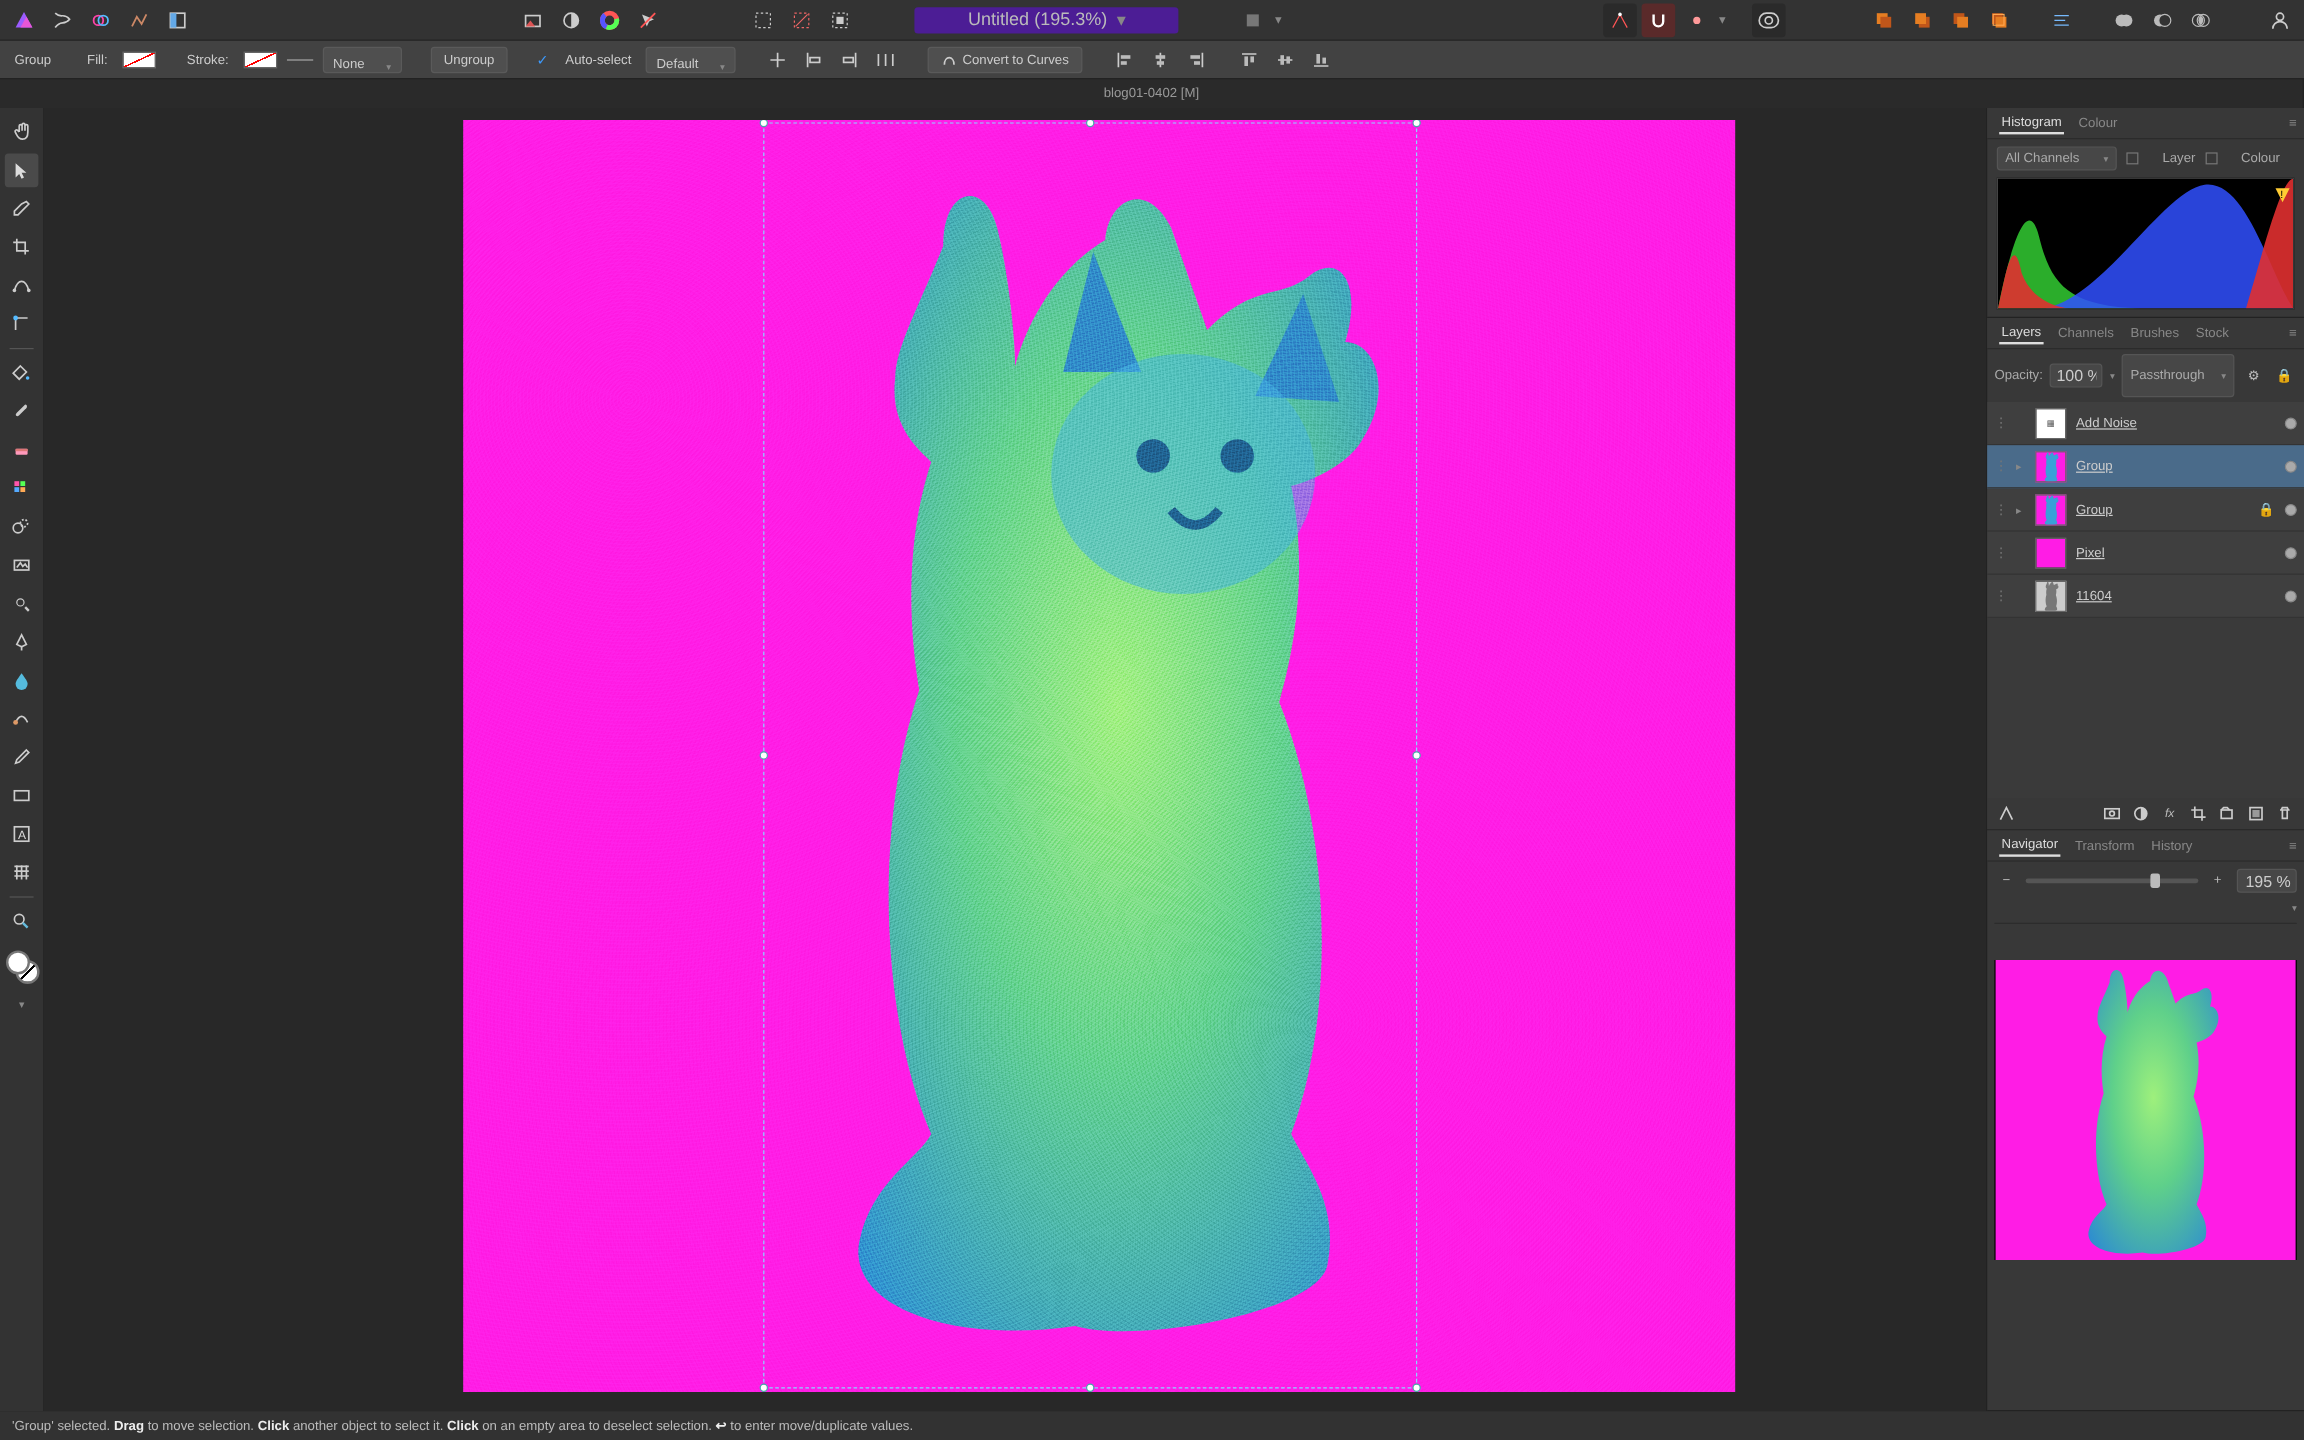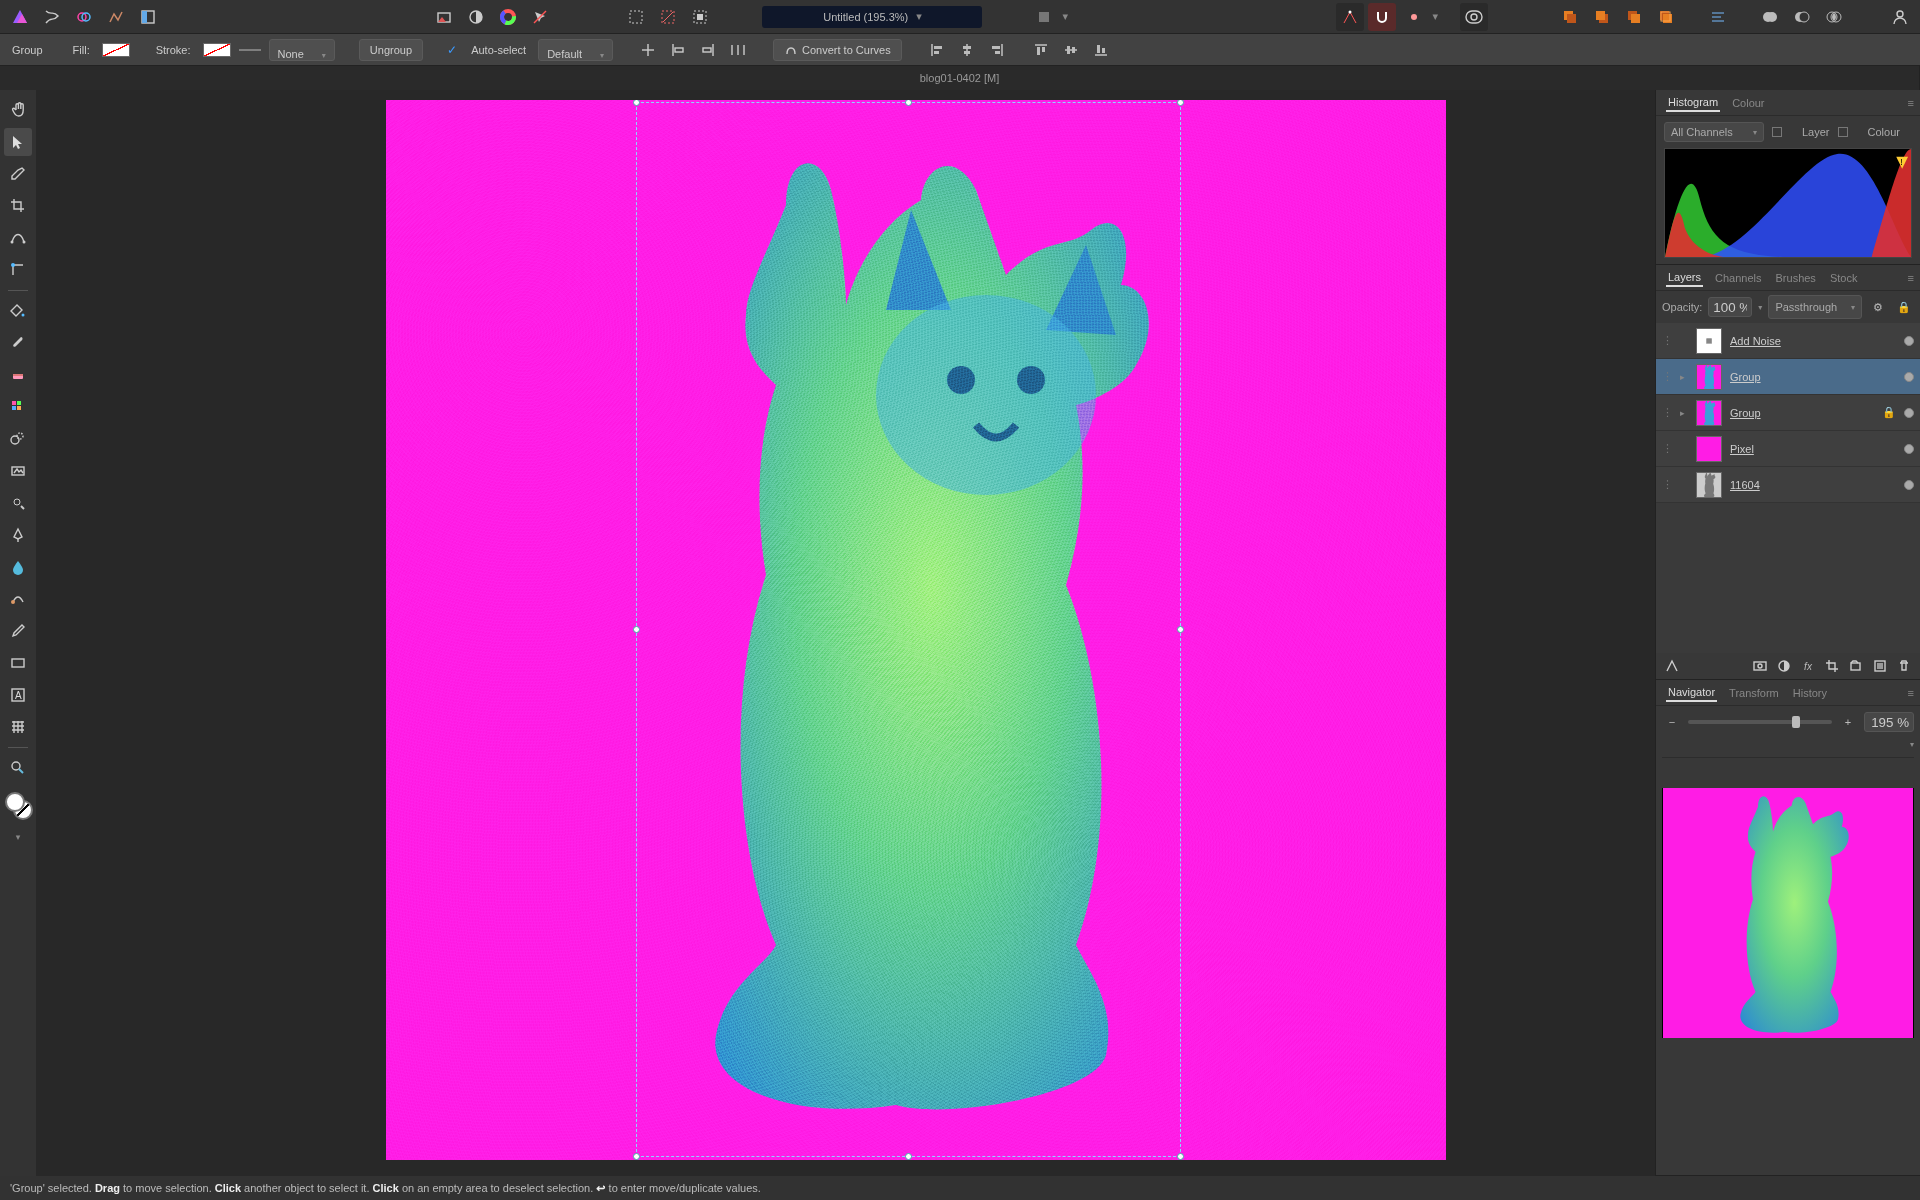--- a/index.html
+++ b/index.html
@@ -1,21 +1,21 @@
 <!DOCTYPE html>
 <html><head>
 <meta charset="utf-8">
 <style>
 * { margin:0; padding:0; box-sizing:border-box; font-family:-apple-system,BlinkMacSystemFont,"Segoe UI",sans-serif; }
 body { background:#1e1e1e; color:#aaa; font-size:11px; width:1920px; height:1200px; overflow:hidden; position:relative; }
 
 
 .top-toolbar { height:34px; background:#333333; display:flex; align-items:center; padding:0 6px; gap:4px; border-bottom:1px solid #222; }
 .tb-btn { width:28px; height:28px; display:flex; align-items:center; justify-content:center; border-radius:3px; cursor:pointer; }
-.doc-title-pill { flex:0 0 220px; height:22px; background:#0f172a; border-radius:3px; display:flex; align-items:center; justify-content:center; font-size:11px; color:#bbb; margin:0 auto; }
+.doc-title-pill { flex:0 0 220px; height:22px; background:#4c1d95; border-radius:3px; display:flex; align-items:center; justify-content:center; font-size:15px; color:#bbb; margin:0 auto; }
 .tb-spacer { flex:1; }
 
 
 .ctx-toolbar { height:32px; background:#424242; border-bottom:1px solid #222; display:flex; align-items:center; padding:0 8px; gap:8px; font-size:11px; color:#ccc; }
 .ctx-label { padding:0 4px; }
 .swatch { width:28px; height:14px; border:1px solid #666; background:linear-gradient(to bottom right, #fff 0 47%, #f00 47% 53%, #fff 53% 100%); display:inline-block; vertical-align:middle; cursor:pointer; }
 .ctx-btn { height:22px; padding:0 10px; background:#4f4f4f; border:1px solid #5a5a5a; border-radius:3px; display:flex; align-items:center; cursor:pointer; color:#ccc; }
 .ctx-select { height:22px; padding:0 8px; background:#4f4f4f; border:1px solid #5a5a5a; border-radius:3px; display:flex; align-items:flex-end; cursor:pointer; gap:18px; }
 .chev { font-size:8px; color:#888; }
 .ctx-icon { width:22px; height:22px; display:flex; align-items:center; justify-content:center; cursor:pointer; border-radius:3px; }
@@ -66,21 +66,21 @@
 
 .panel-body { padding:6px 8px; font-size:11px; }
 
 .hist-strip { display:flex; align-items:center; gap:8px; margin-bottom:6px; }
 .hist-select { flex:0 0 100px; height:20px; background:#474747; border:1px solid #555; border-radius:3px; display:flex; align-items:center; padding:0 6px; cursor:pointer; gap:4px; }
 .hist-check { display:flex; align-items:center; gap:20px; cursor:pointer; }
 .hist-graph { width:100%; height:110px; background:#000; border:1px solid #444; position:relative; overflow:hidden; }
 
 .layers-opts { display:flex; align-items:center; gap:6px; padding:4px 6px; }
 .num-input{ width:44px; height:20px; background:#474747; border:1px solid #555; color:#ccc; text-align:right; padding:0 4px; border-radius:3px;}
-.mode-select{ flex:1; height:24px; background:#474747; border:1px solid #555; border-radius:3px; display:flex; align-items:center; padding:0 6px; cursor:pointer; }
+.mode-select{ flex:1; height:36px; background:#474747; border:1px solid #555; border-radius:3px; display:flex; align-items:center; padding:0 6px; cursor:pointer; }
 
 .layer-list { background:#3f3f3f; }
 .layer-row { display:flex; align-items:center; height:36px; border-bottom:1px solid #333; padding:0 6px; gap:8px; cursor:pointer; }
 .layer-row.selected { background:#4a6b8a; }
 .layer-thumb { width:26px; height:26px; border:1px solid #666; background:#ff1ce5; display:flex; align-items:center; justify-content:center; overflow:hidden; font-size:8px; }
 .layer-name { flex:1; color:#ccc;text-decoration:underline; }
 .layer-vis { width:10px; height:10px; border:1px solid #888; border-radius:50%; background:#aaa; cursor:pointer; }
 .layer-drag { width:10px; text-align:center; color:#777; }
 .layer-arrow { width:8px; color:#888; font-size:9px; }
 .layers-footer { height:26px; background:#383838; display:flex; align-items:center; gap:6px; padding:0 6px; }

